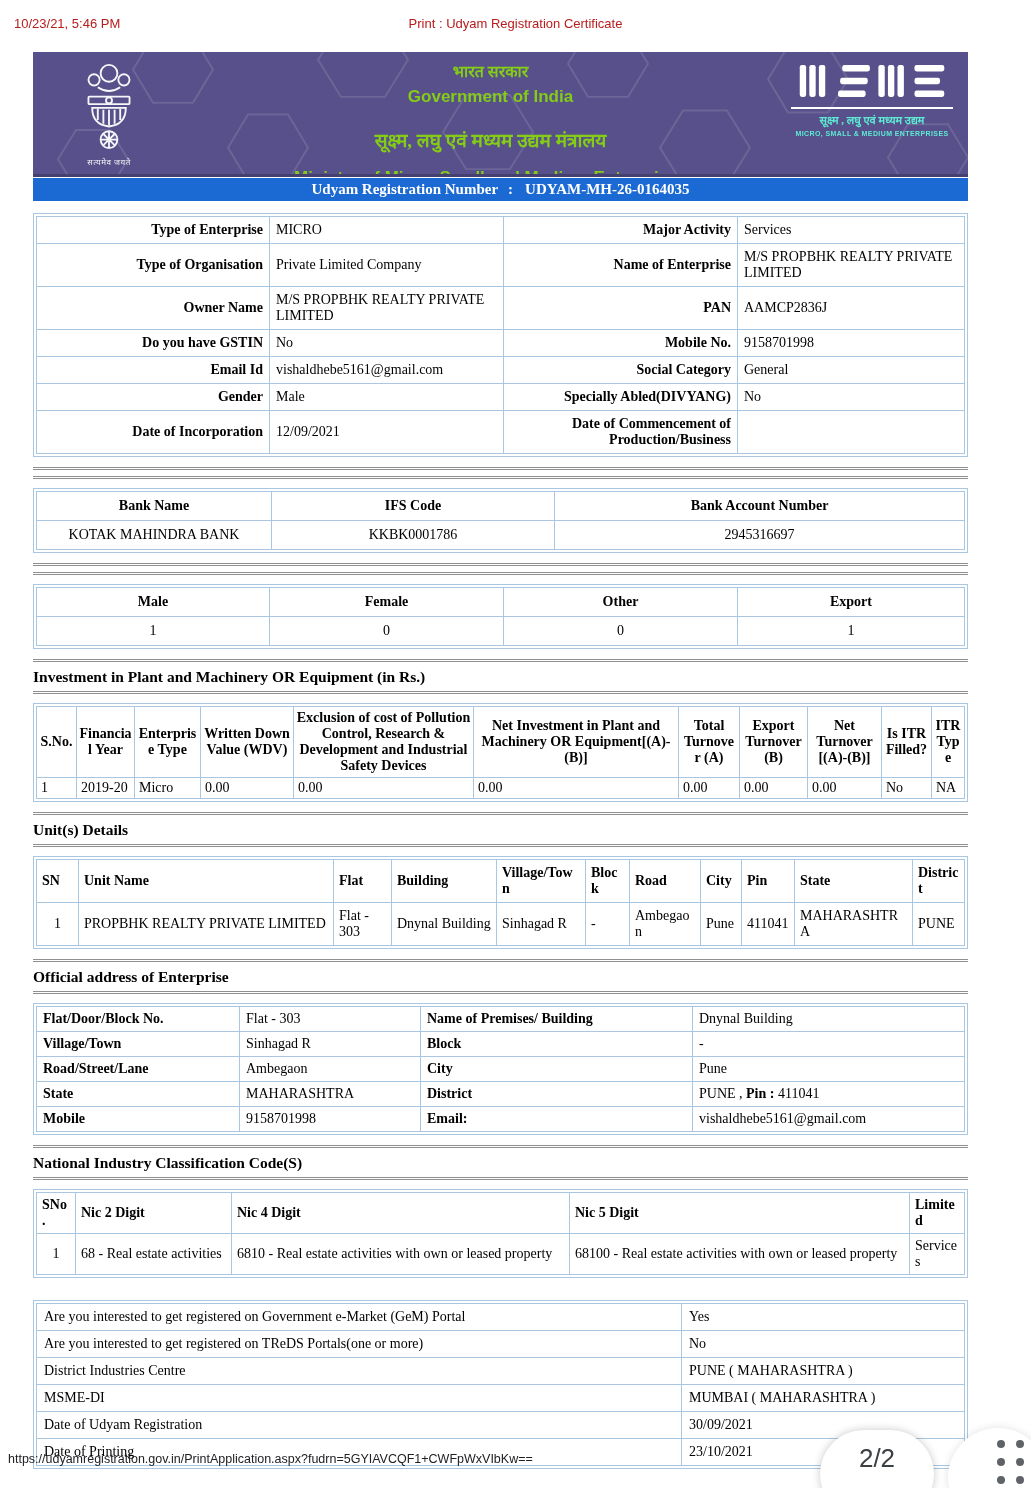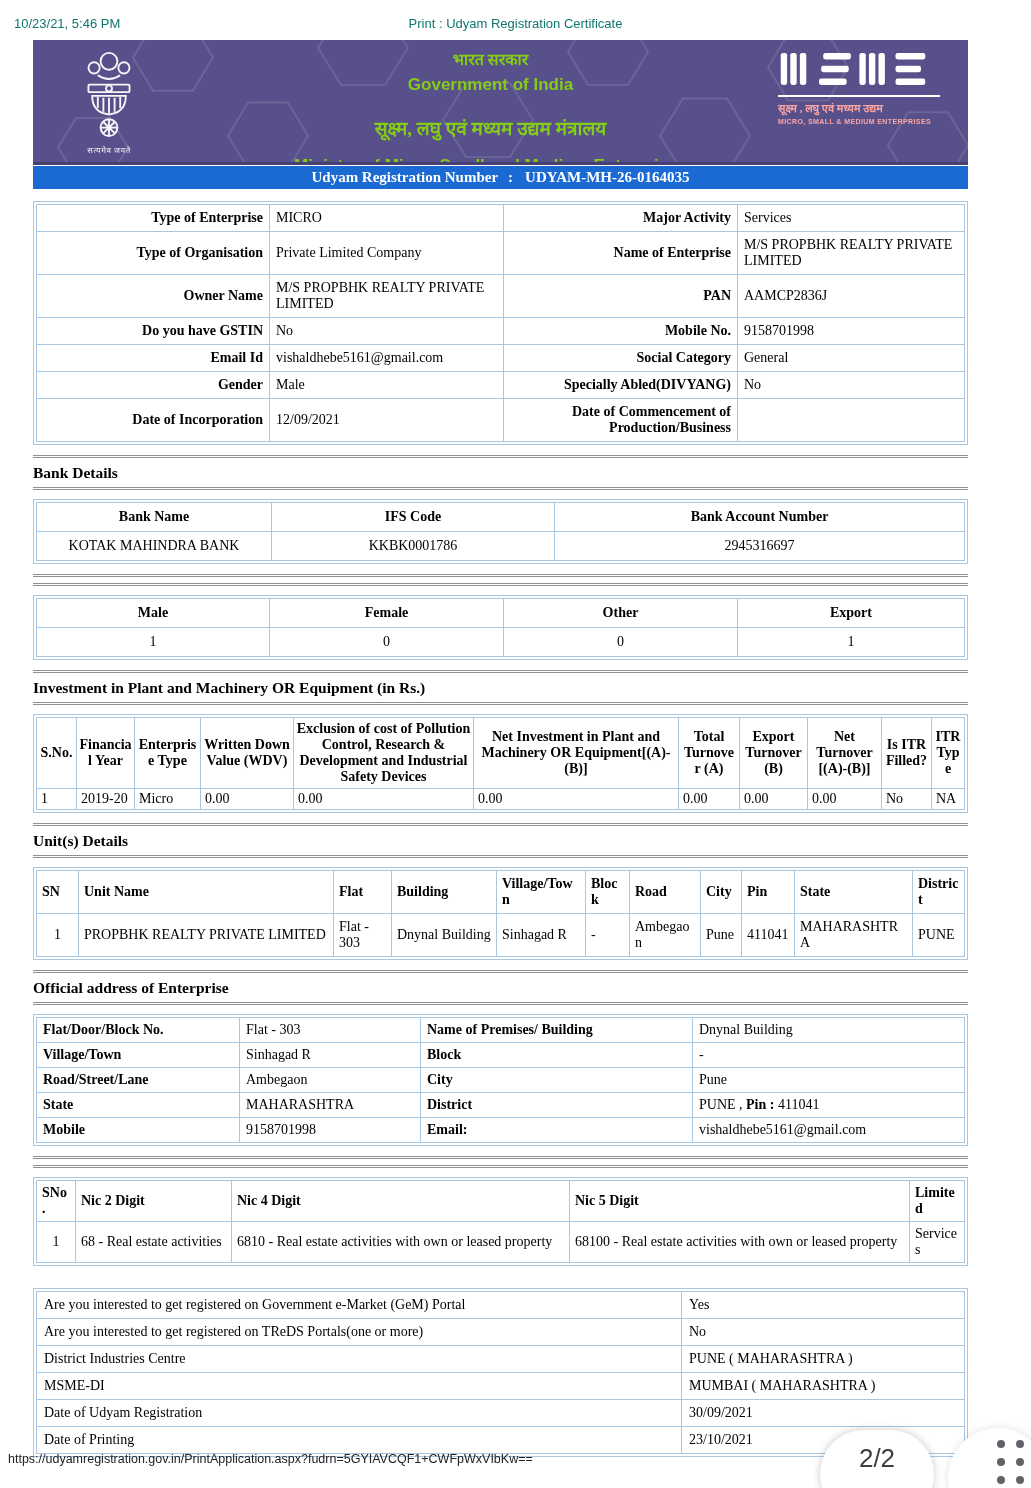--- a/index.html
+++ b/index.html
@@ -1,38 +1,38 @@
 <!DOCTYPE html>
 <html><head>
 <meta charset="utf-8">
 <style>
   * { box-sizing: border-box; margin: 0; padding: 0; }
   html,body { width:1031px; height:1488px; background:#fff; position:relative; overflow:hidden;
     font-family:"Liberation Serif", serif; color:#000; }
 
   
-  .meta-row { position:relative; height:40px; font:13px "Liberation Sans", sans-serif; color:#0f766e; }
+  .meta-row { position:relative; height:52px; font:13px "Liberation Sans", sans-serif; color:#b91c1c; }
   .meta-left { position:absolute; left:14px; top:16px; }
   .meta-center { position:absolute; left:0; right:0; top:16px; text-align:center; }
 
   .sheet { width:935px; margin-left:33px; }
 
   
   .band { position:relative; height:125px; background:#57508a; overflow:hidden;
           border-bottom:3px solid #454070; }
   .hexes { position:absolute; left:0; top:0; width:100%; height:100%; }
   .emblem { position:absolute; left:40px; top:8px; width:72px; text-align:center; color:#fff; }
   .emblem-caption { font-size:8px; color:#fff; opacity:.95; letter-spacing:.5px;
                     font-family:"Liberation Sans", sans-serif; }
   .band-center { position:absolute; left:210px; right:230px; top:6px; text-align:center; color:#84cc16; }
   .bc1 { font-size:16px; font-weight:bold; margin-top:2px; }
   .bc2 { font:bold 17px "Liberation Sans", sans-serif; margin-top:5px; }
   .bc3 { font-size:19px; font-weight:bold; margin-top:20px; }
   .bc4 { font:bold 17px "Liberation Sans", sans-serif; margin-top:15px; }
-  .msme-box { position:absolute; right:28px; top:12px; width:162px; color:#fca5a5; }
+  .msme-box { position:absolute; right:15px; top:12px; width:162px; text-align:center; color:#5eead4; }
   .msme-tagline-hi { border-top:2px solid #fff; margin-top:5px; padding-top:3px;
      font-size:11px; font-weight:bold; }
   .msme-tagline-en { font:bold 7px "Liberation Sans", sans-serif; letter-spacing:.4px; margin-top:3px; }
 
   
   .urn-bar { height:23px; background:#1b69d3; margin-top:1px; color:#fff; text-align:center;
      font-weight:bold; font-size:15px; line-height:23px; }
   .urn-bar .sep-colon { margin:0 12px 0 10px; }
 
   .content { margin-top:12px; }
@@ -224,21 +224,20 @@
             <td class="lbl">Date of Incorporation</td>
             <td>12/09/2021</td>
             <td class="lbl">Date of Commencement of Production/Business</td>
             <td></td>
           </tr>
         </tbody>
       </table>
     </div>
 
     <hr class="sep">
-    <div class="sec-title">Bank Details</div>
     <hr class="sep below">
     <div class="twrap">
       <table class="t t-bank">
         <colgroup>
             <col style="width:235px">
             <col style="width:283px">
             <col>
           </colgroup>
         <thead>
           <tr>
@@ -432,20 +431,21 @@
             <td class="albl">Mobile</td>
             <td>9158701998</td>
             <td class="albl">Email:</td>
             <td>vishaldhebe5161@gmail.com</td>
           </tr>
         </tbody>
       </table>
     </div>
 
     <hr class="sep">
+    <div class="sec-title">National Industry Classification Code(S)</div>
     <hr class="sep below">
     <div class="twrap">
       <table class="t t-nic">
         <colgroup>
             <col style="width:39px">
             <col style="width:156px">
             <col style="width:338px">
             <col style="width:340px">
             <col>
           </colgroup>

